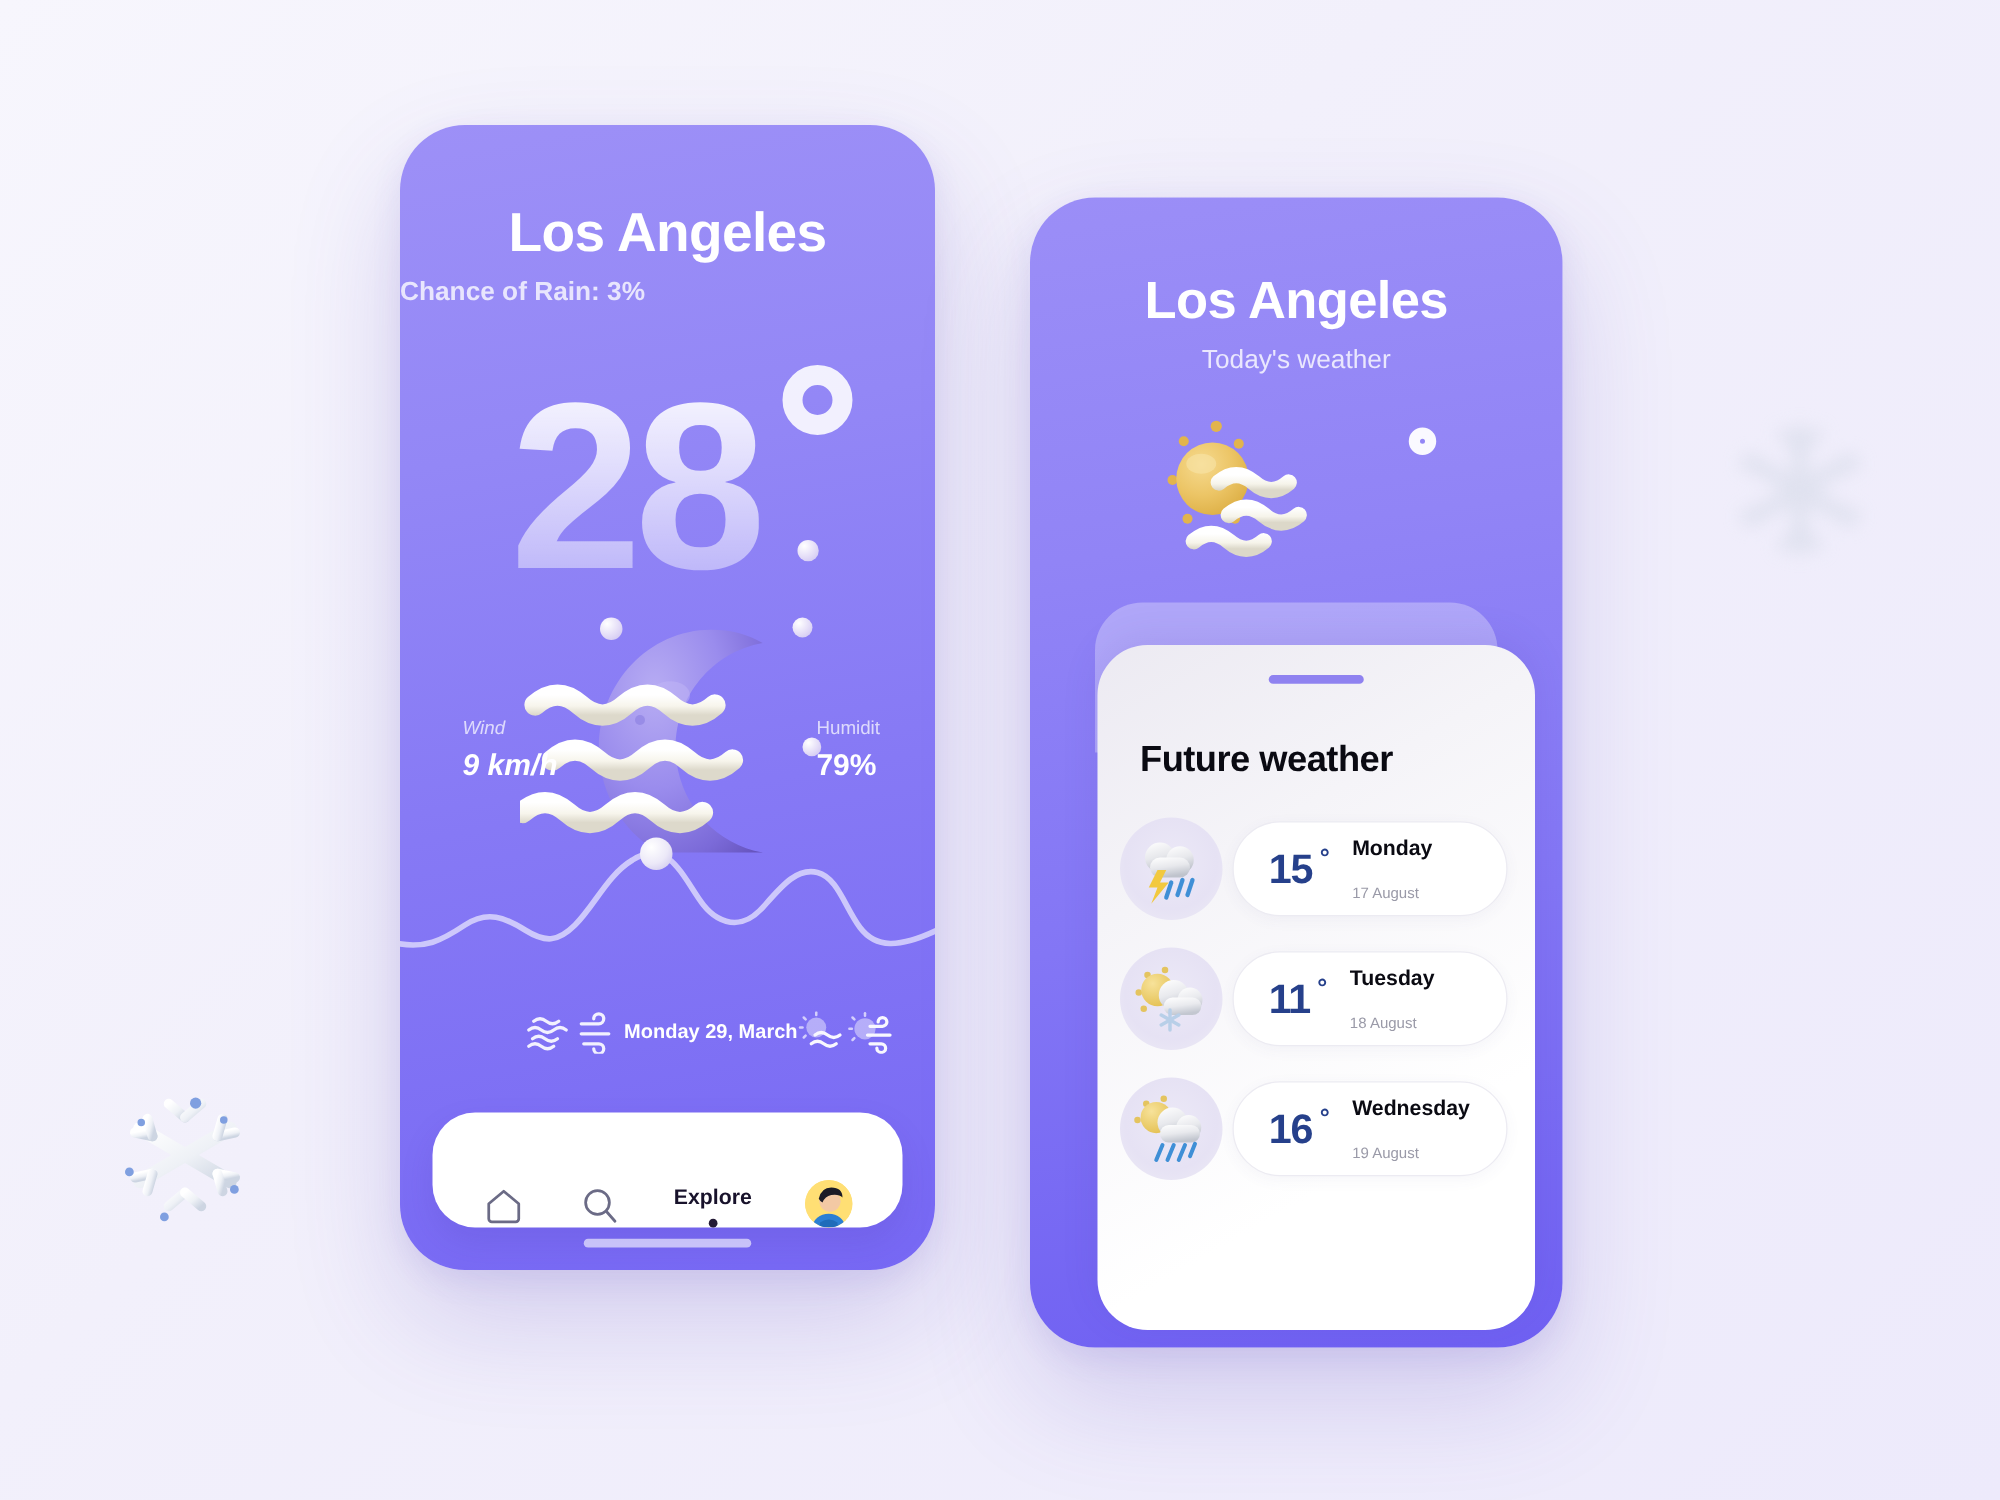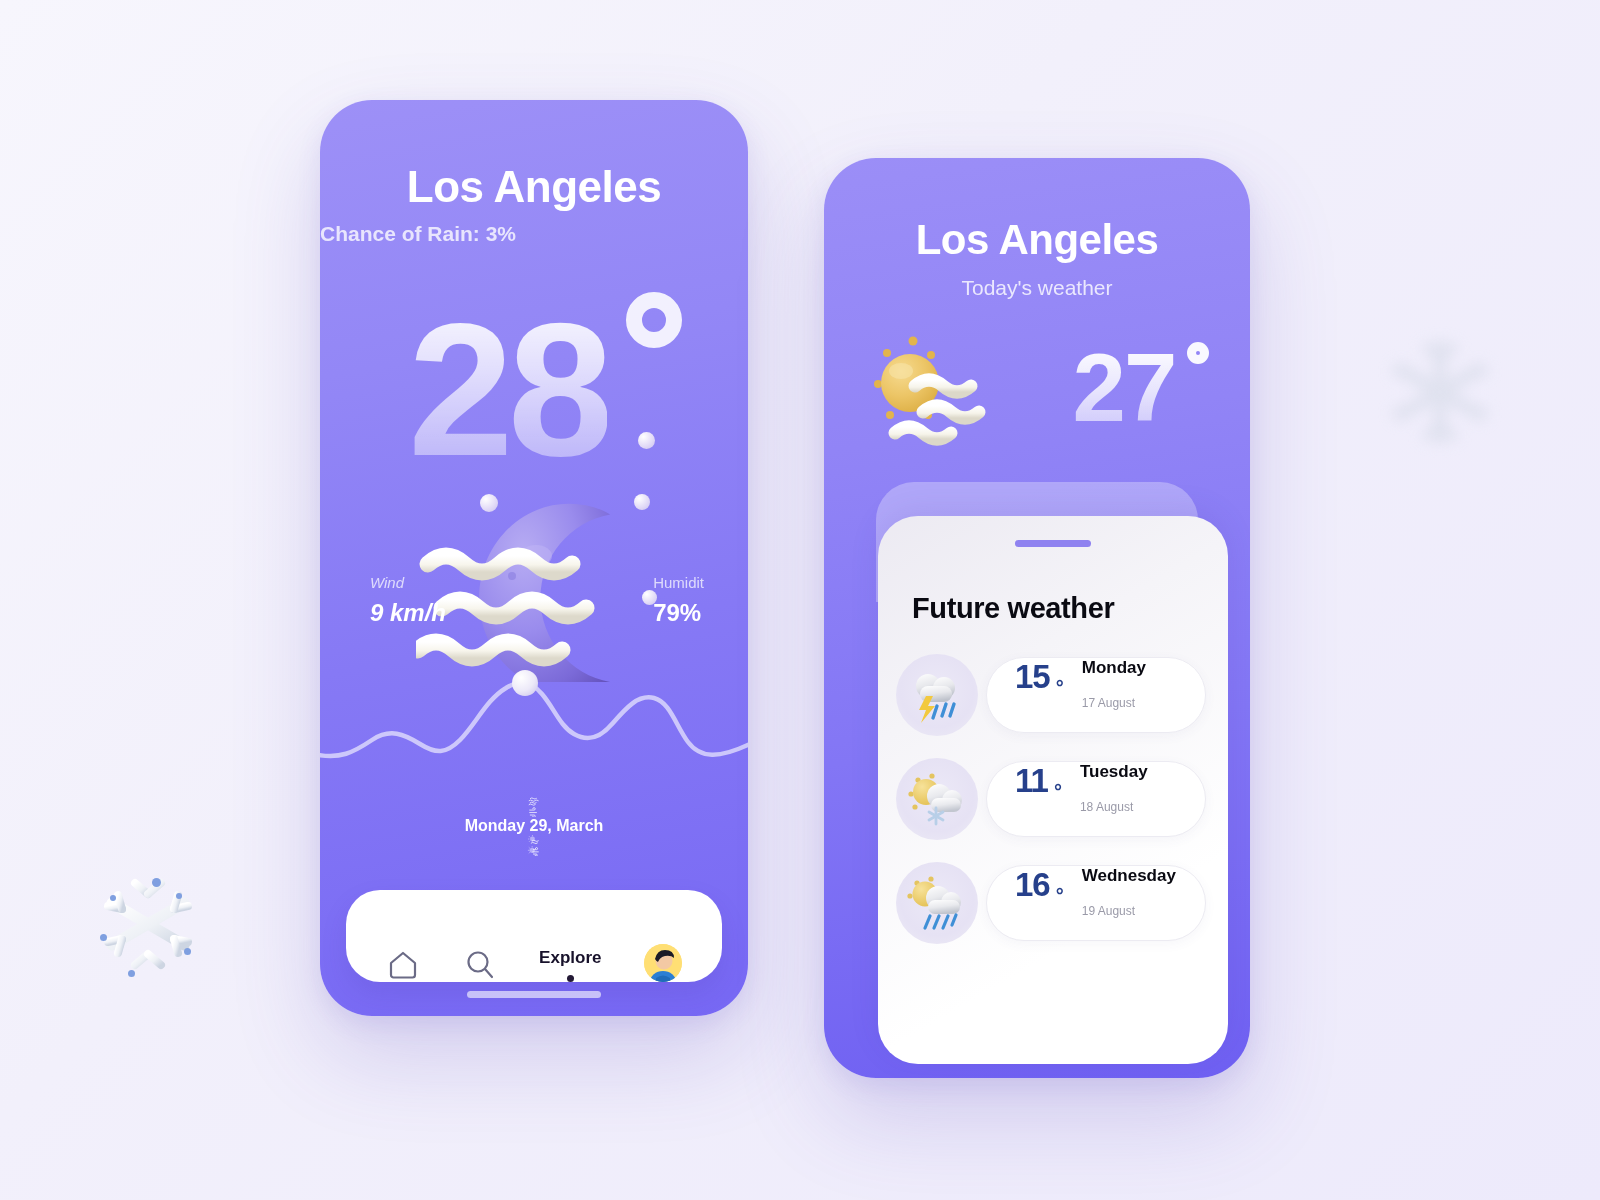--- a/index.html
+++ b/index.html
@@ -71,23 +71,22 @@
   .stat { position: absolute; color: #fff; }
   .stat-label { font-size: 15px; color: rgba(255,255,255,0.72); margin-bottom: 8px; }
   .stat-value { font-size: 24px; font-weight: 600; }
   .stat-wind { left: 50px; top: 474px; font-style: italic; }
   .stat-hum  { right: 44px; top: 474px; }
 
   .wave-a { position: absolute; left: 0; top: 556px; width: 428px; height: 110px; }
 
   .daystrip {
     position: absolute; left: 0; right: 0; top: 696px; height: 60px;
-    display: flex; align-items: center; justify-content: flex-start;
+    display: flex; align-items: center; justify-content: flex-end;
     padding: 0 30px;
-    flex-direction: column;
   }
   .daystrip .dlabel { color: #fff; font-size: 16px; font-weight: 600; }
   .mini { width: 40px; height: 34px; opacity: .95; }
 
   .navbar {
     position: absolute; left: 26px; right: 26px; top: 790px; height: 92px;
     background: #fff; border-radius: 34px;
     display: flex; align-items: flex-end; justify-content: space-between;
     padding: 0 40px;
     box-shadow: 0 12px 26px rgba(70,50,160,0.13);
@@ -153,21 +152,21 @@
   .frow { display: flex; align-items: center; gap: 8px; margin-bottom: 22px; }
   .ficon {
     width: 82px; height: 82px; border-radius: 50%; flex: 0 0 82px;
     background: radial-gradient(circle at 50% 45%, #ece9f7 0%, #e6e2f4 60%, #eeecf6 100%);
     display: flex; align-items: center; justify-content: center;
   }
   .fcard {
     flex: 1; height: 76px; border-radius: 38px; background: #fff;
     border: 1px solid #ecebf2;
     box-shadow: 0 3px 12px rgba(80,70,140,0.05);
-    display: flex; align-items: flex-start; padding: 0 28px; gap: 18px;
+    display: flex; align-items: center; padding: 0 28px; gap: 18px;
   }
   .ftemp { font-size: 33px; font-weight: 700; color: #26408b; letter-spacing: -1px; }
   .fdeg  { font-size: 20px; font-weight: 700; color: #26408b; align-self: flex-start; margin-top: 18px; margin-left: -12px; }
   .fmeta { display: flex; flex-direction: column; gap: 18px; }
   .fday  { font-size: 17px; font-weight: 700; color: #0a0a12; }
   .fdate { font-size: 12px; color: #9a9aa8; }
 </style>
 </head>
 <body>
 
@@ -404,21 +403,20 @@
           <circle cx="44" cy="100" r="4"></circle>
       </g>
       <circle cx="45" cy="54" r="29" fill="url(#sunG)"></circle>
       <ellipse cx="36" cy="42" rx="12" ry="8" fill="#f8e6ab" opacity="0.55"></ellipse>
       <g stroke="url(#fogG2)" stroke-width="13" stroke-linecap="round" fill="none">
         <path d="M50 57 q14 -12 28 0 t28 0"></path>
         <path d="M58 83 q14 -12 28 0 t28 0"></path>
         <path d="M30 104 q14 -12 28 0 t28 0"></path>
       </g>
     </svg>
-    <div class="temp-b">27</div>
     <div class="deg-b"></div>
   </div>
 
   <div class="sheet-back"></div>
 
   <div class="sheet">
     <div class="grabber"></div>
     <div class="sheet-title">Future weather</div>
 
     <div class="flist">

